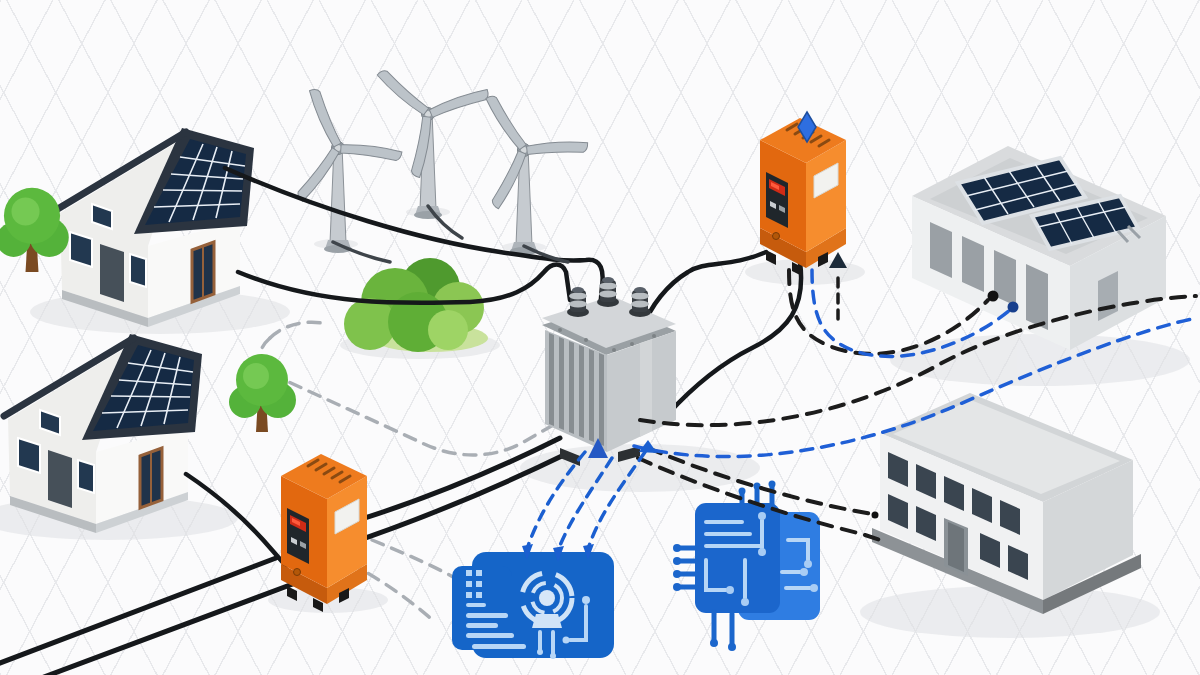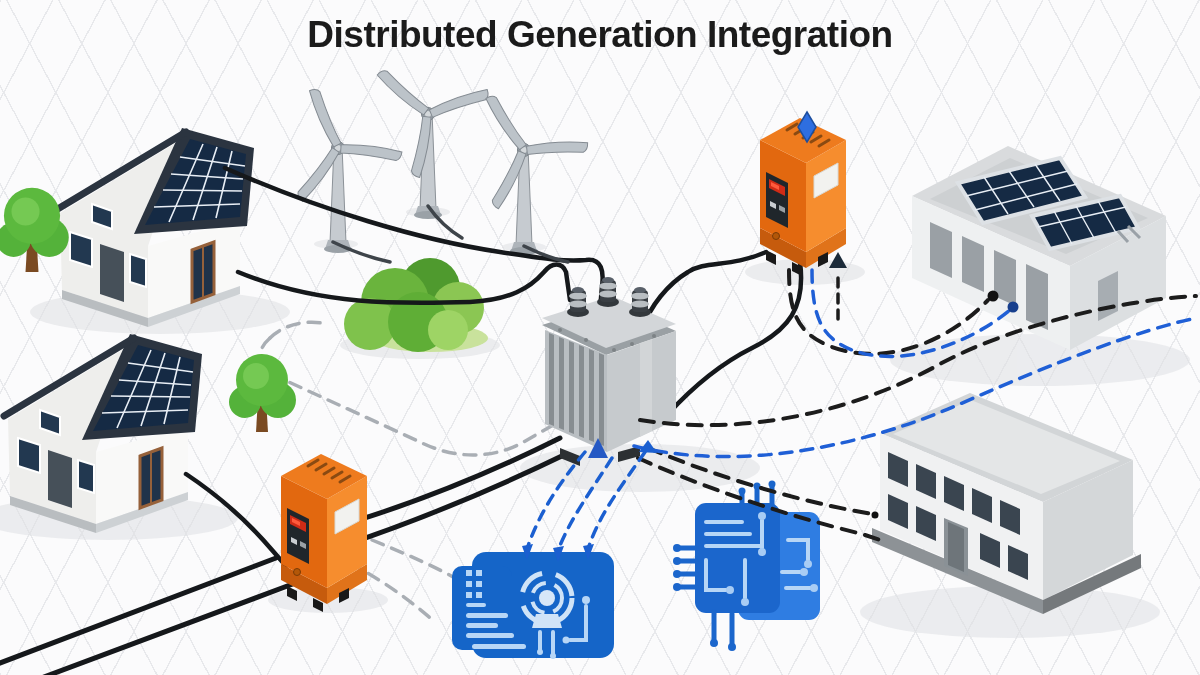--- a/index.html
+++ b/index.html
@@ -14,21 +14,20 @@
   .title{
     position:absolute;left:0;right:0;top:14px;text-align:center;
     font-size:37px;font-weight:700;letter-spacing:-0.5px;color:#1b1b1b;
   }
   svg{position:absolute;inset:0;}
 </style>
 </head>
 <body>
 
 <div class="stage">
-  <div class="title">Distributed Generation Integration</div>
 
   <svg viewBox="0 0 1200 675" width="1200" height="675">
     <defs>
 
       <g id="treeG">
         <path d="M-6,0 L6,0 L4,-34 L-4,-34 Z" fill="#7a4a22"></path>
         <circle cx="-17" cy="-30" r="16" fill="#54b23a"></circle>
         <circle cx="16" cy="-32" r="18" fill="#54b23a"></circle>
         <circle cx="0" cy="-52" r="26" fill="#5cb93e"></circle>
         <circle cx="-6" cy="-56" r="13" fill="#79cb57" opacity="0.85"></circle>

